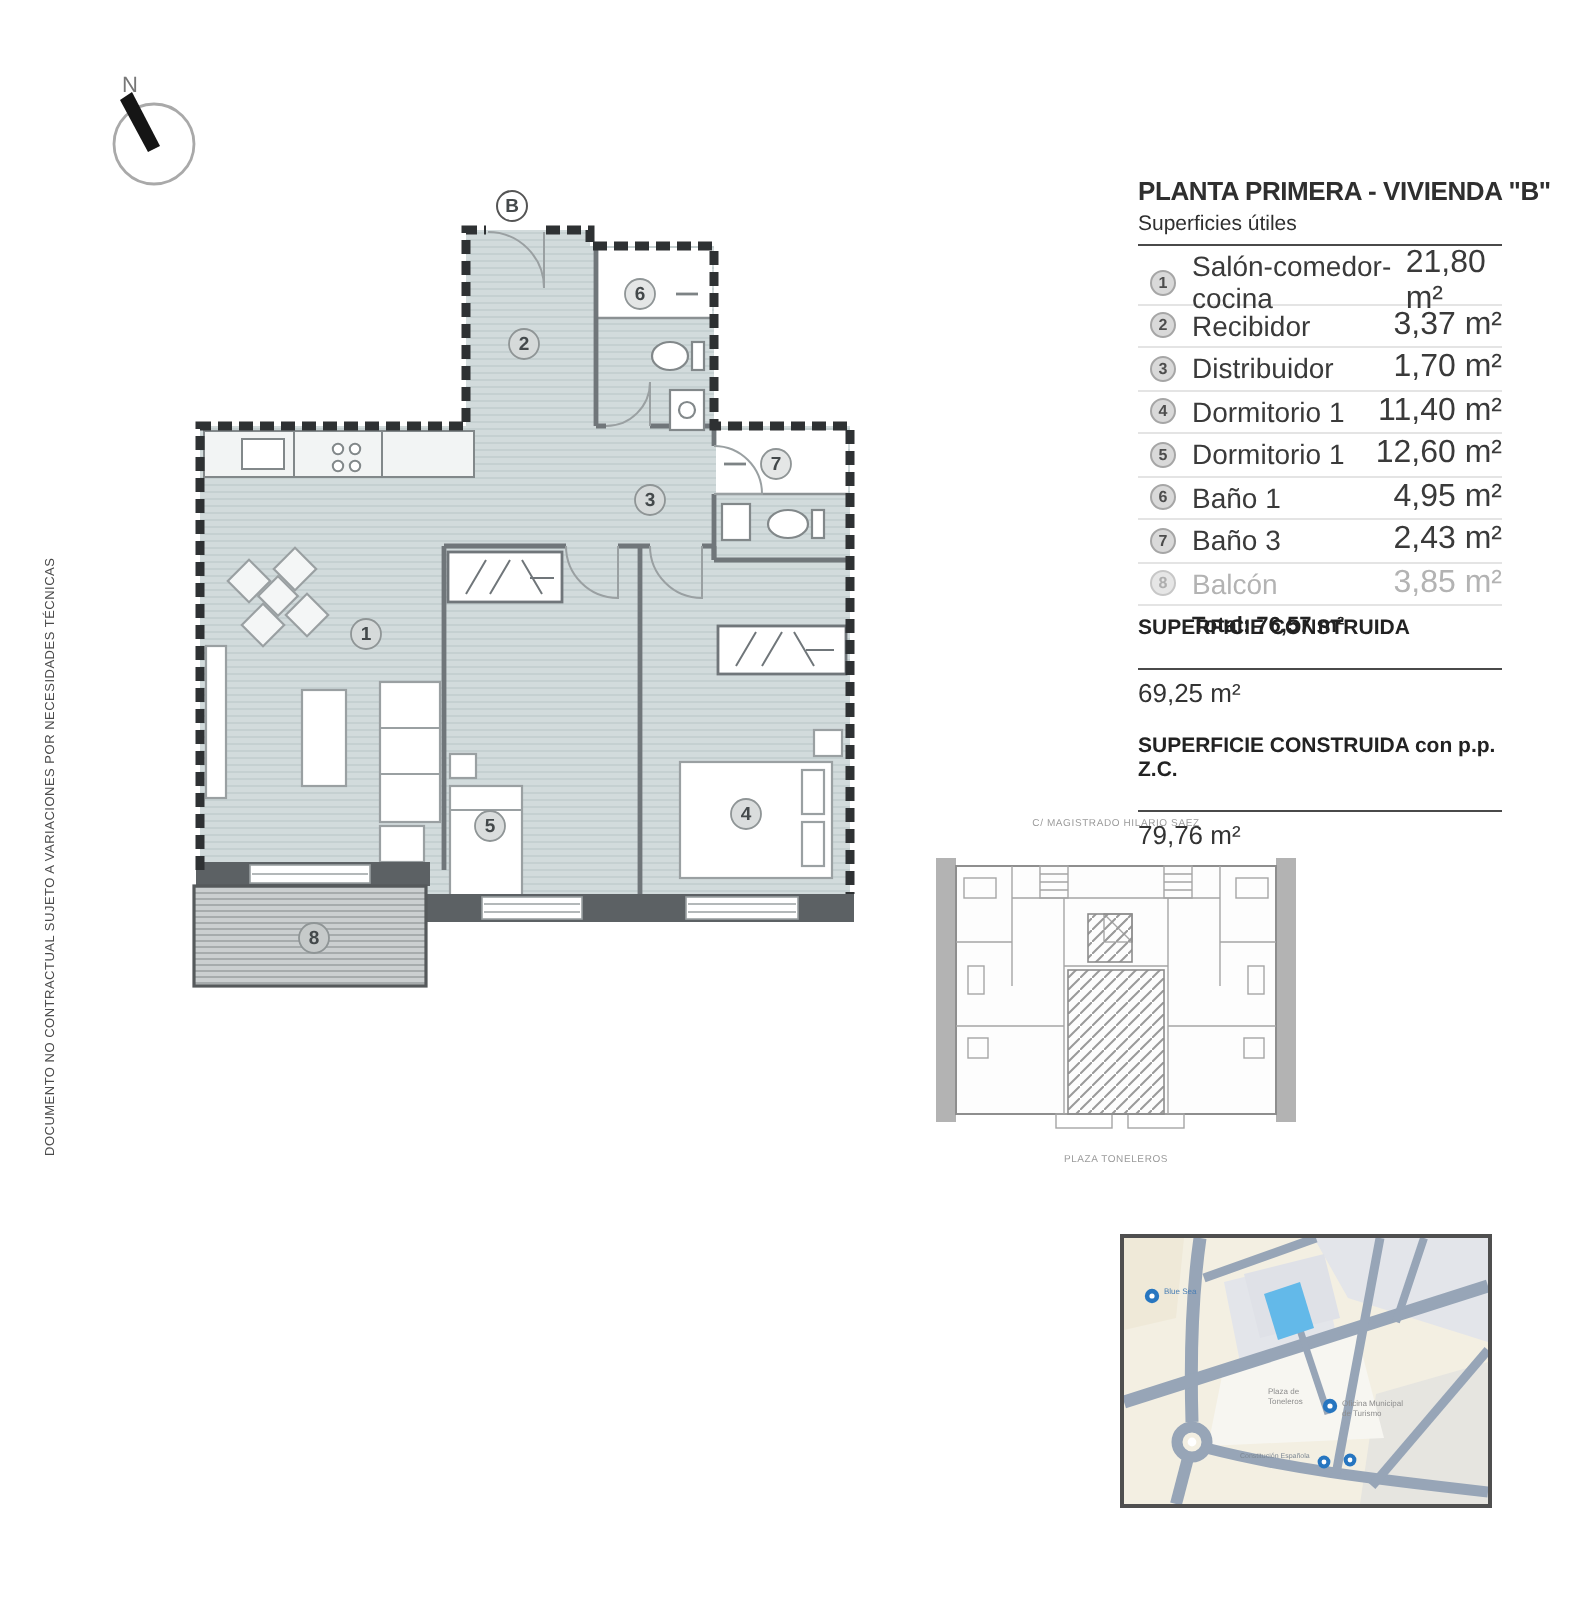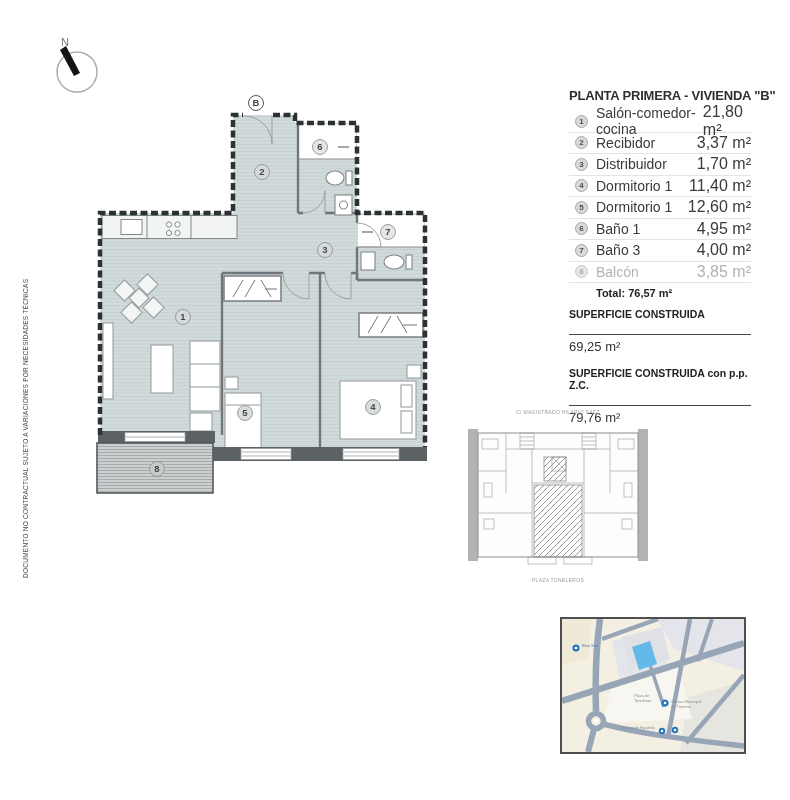--- a/index.html
+++ b/index.html
@@ -220,20 +220,21 @@
         </g>
       <g>
           <circle cx="62" cy="374" r="7.5" fill="#c6caca" stroke="#8f9596" stroke-width="0.9"></circle>
           <text x="62" y="374" dy="3.2" class="roomnum">8</text>
         </g>
     </g>
   </svg>
 
   <div class="titleblock">
     <h1>PLANTA PRIMERA - VIVIENDA "B"</h1>
+    <div class="subtitle">Superficies útiles</div>
     <div class="areatable">
       <div class="row">
         <span class="badge">1</span>
         <span class="rlabel">Salón-comedor-cocina</span>
         <span class="rarea">21,80 m²</span>
       </div>
       <div class="row">
         <span class="badge">2</span>
         <span class="rlabel">Recibidor</span>
         <span class="rarea">3,37 m²</span>
@@ -254,21 +255,21 @@
         <span class="rarea">12,60 m²</span>
       </div>
       <div class="row">
         <span class="badge">6</span>
         <span class="rlabel">Baño 1</span>
         <span class="rarea">4,95 m²</span>
       </div>
       <div class="row">
         <span class="badge">7</span>
         <span class="rlabel">Baño 3</span>
-        <span class="rarea">4,00 m²</span>
+        <span class="rarea">2,43 m²</span>
       </div>
       <div class="row muted">
         <span class="badge">8</span>
         <span class="rlabel">Balcón</span>
         <span class="rarea">3,85 m²</span>
       </div>
       <div class="total">Total: 76,57 m²</div>
     </div>
   </div>
 

